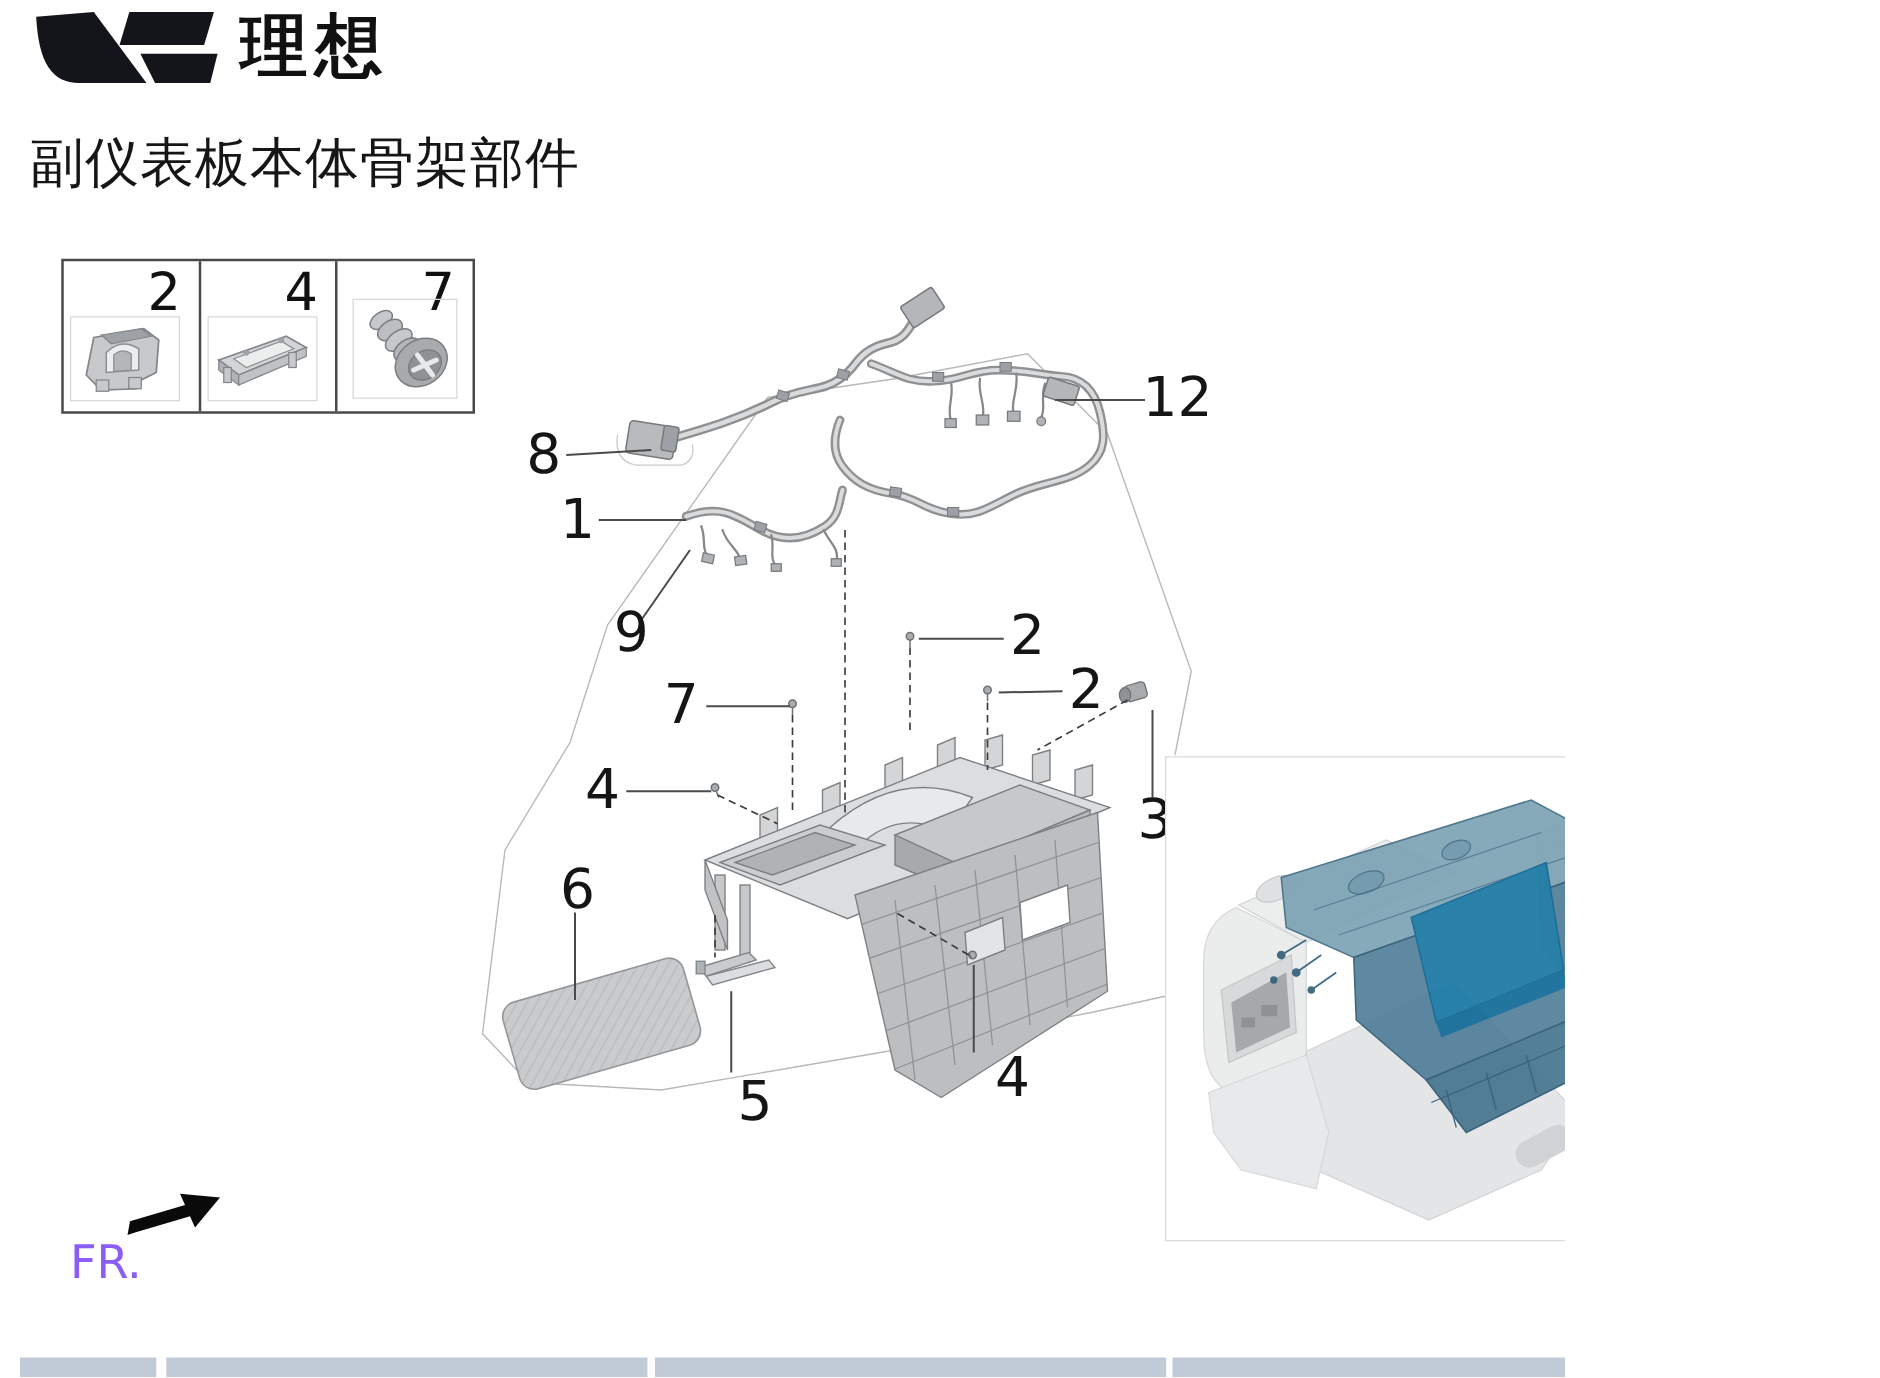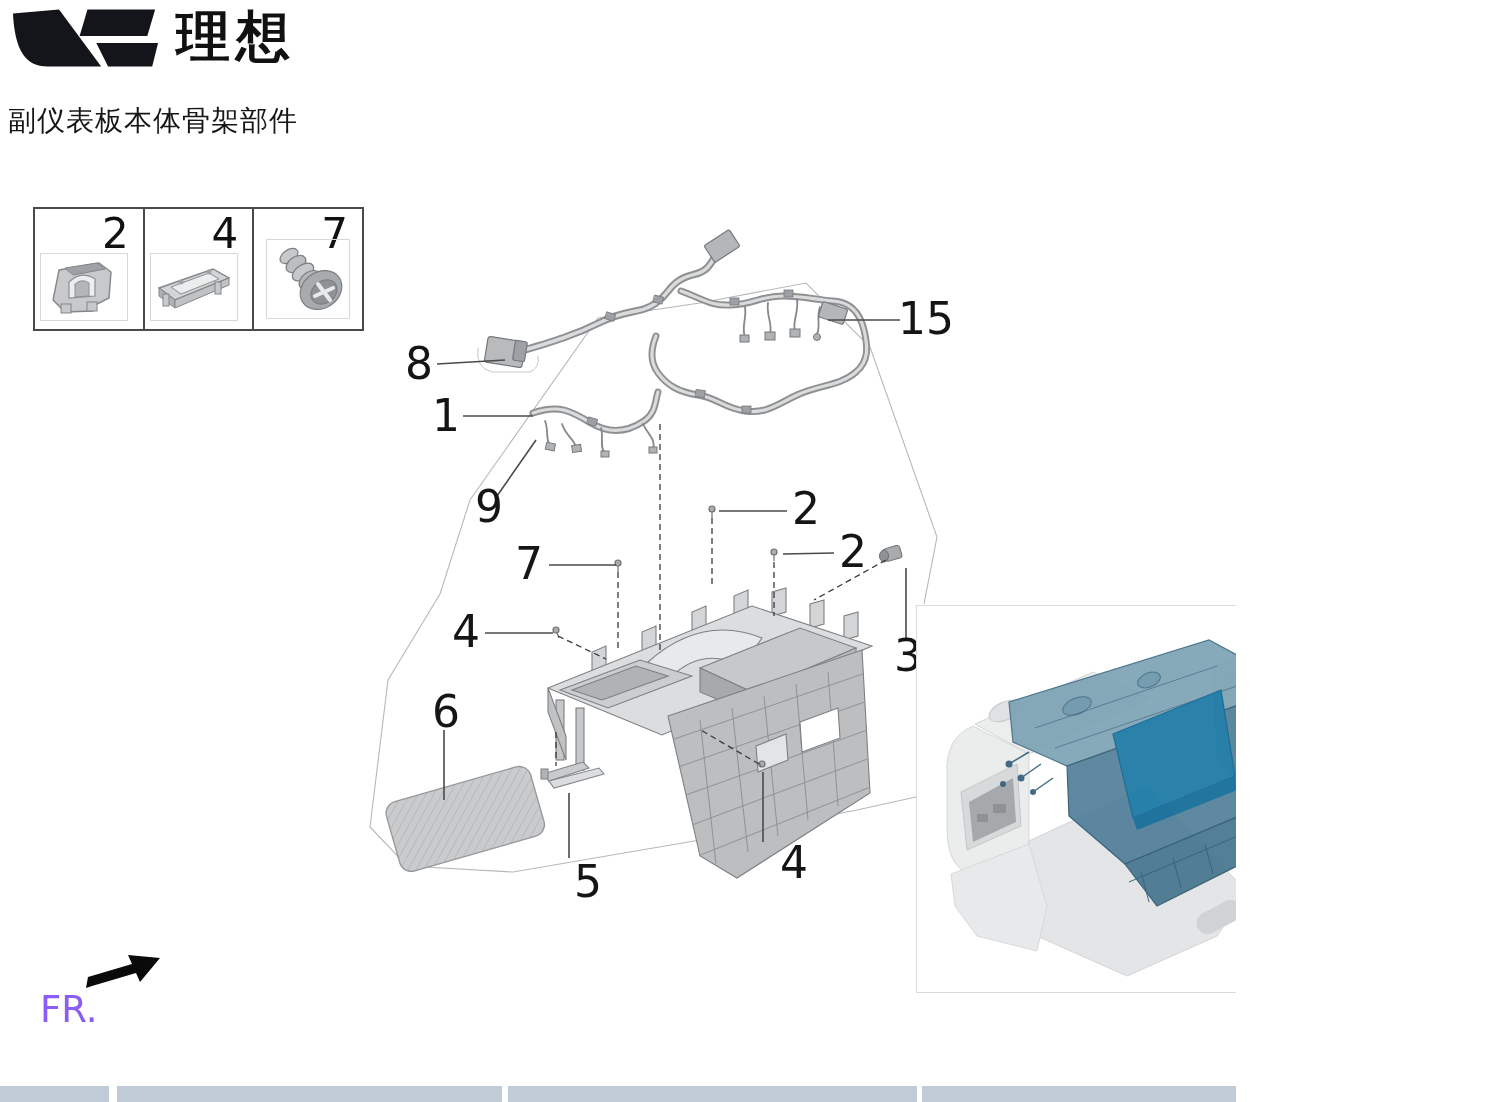--- a/index.html
+++ b/index.html
@@ -1,24 +1,24 @@
 <!DOCTYPE html>
 <html><head>
 <meta charset="utf-8">
 <style>
   html,body{margin:0;padding:0;background:#ffffff;}
   .page{
     position:relative;width:1236px;height:1102px;background:#ffffff;overflow:hidden;
-    font-family:"DejaVu Sans","Liberation Sans",sans-serif;color:#1a1a1a;
+    font-family:"DejaVu Sans","Liberation Sans",sans-serif;color:#1a1a1a;margin-left:16px;
   }
   
   .brand{position:absolute;left:10px;top:6px;display:flex;align-items:flex-start;}
   .brand-mark{width:152px;height:64px;}
   .brand-name{font-size:54px;font-weight:bold;letter-spacing:6px;line-height:62px;margin-left:14px;color:#111;}
-  .page-title{position:absolute;left:8px;top:102px;font-size:28px;color:#161616;letter-spacing:1px;}
+  .page-title{position:absolute;left:8px;top:102px;font-size:43px;color:#161616;letter-spacing:1px;}
   
   .legend{position:absolute;left:33px;top:207px;width:327px;height:120px;border:2px solid #4a4a4a;display:flex;background:#fff;}
   .legend-cell{position:relative;flex:1;border-right:2px solid #4a4a4a;}
   .legend-cell:last-child{border-right:none;}
   .legend-num{position:absolute;top:0px;right:14px;font-size:42px;color:#111;}
   .legend-thumb{position:absolute;left:5px;bottom:8px;width:86px;height:66px;border:1px solid #d8d8d8;}
   .legend-cell:last-child .legend-thumb{left:12px;bottom:10px;width:82px;height:78px;}
   
   .diagram-svg{position:absolute;left:0;top:0;width:1504px;height:1102px;}
   
@@ -274,21 +274,21 @@
       <line x1="906" y1="568" x2="906" y2="638"></line>
       <line x1="444" y1="730" x2="444" y2="800"></line>
       <line x1="569" y1="793" x2="569" y2="858"></line>
       <line x1="763" y1="772" x2="763" y2="842"></line>
     </g>
   </svg>
 
   <span class="callout" style="left:419px;top:364px">8</span>
   <span class="callout" style="left:446px;top:416px">1</span>
   <span class="callout" style="left:489px;top:507px">9</span>
-  <span class="callout" style="left:926px;top:319px">15</span>
+  <span class="callout" style="left:926px;top:319px">12</span>
   <span class="callout" style="left:806px;top:509px">2</span>
   <span class="callout" style="left:853px;top:552px">2</span>
   <span class="callout" style="left:529px;top:564px">7</span>
   <span class="callout" style="left:466px;top:632px">4</span>
   <span class="callout" style="left:908px;top:656px">3</span>
   <span class="callout" style="left:446px;top:712px">6</span>
   <span class="callout" style="left:588px;top:882px">5</span>
   <span class="callout" style="left:794px;top:863px">4</span>
 
   <div class="inset">

